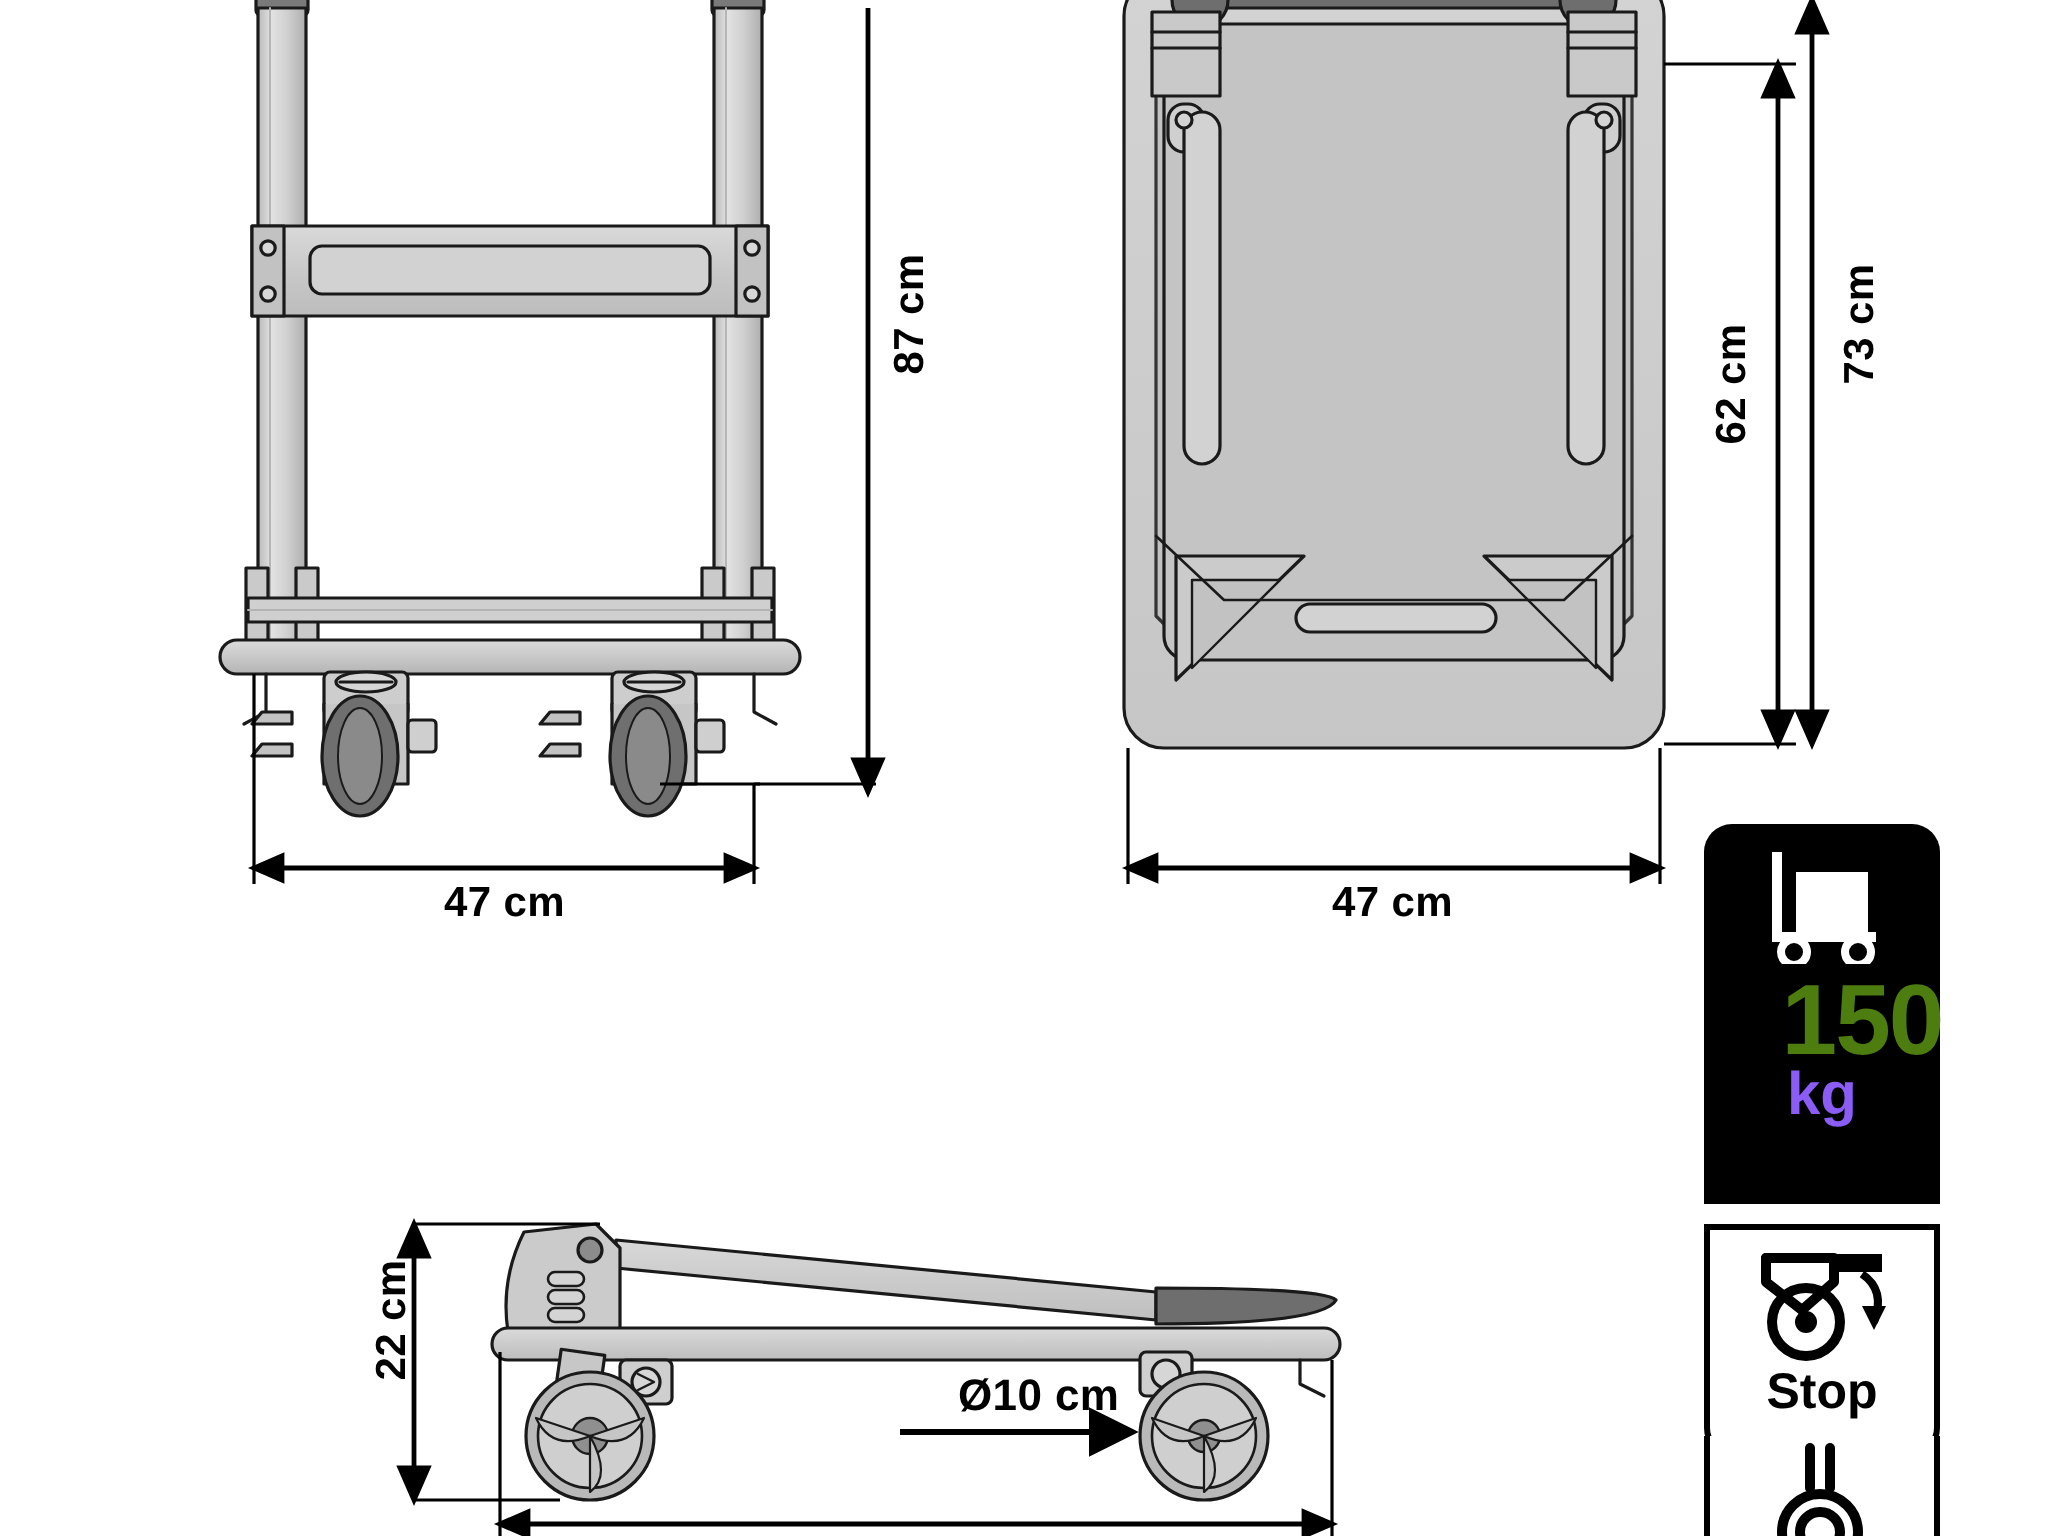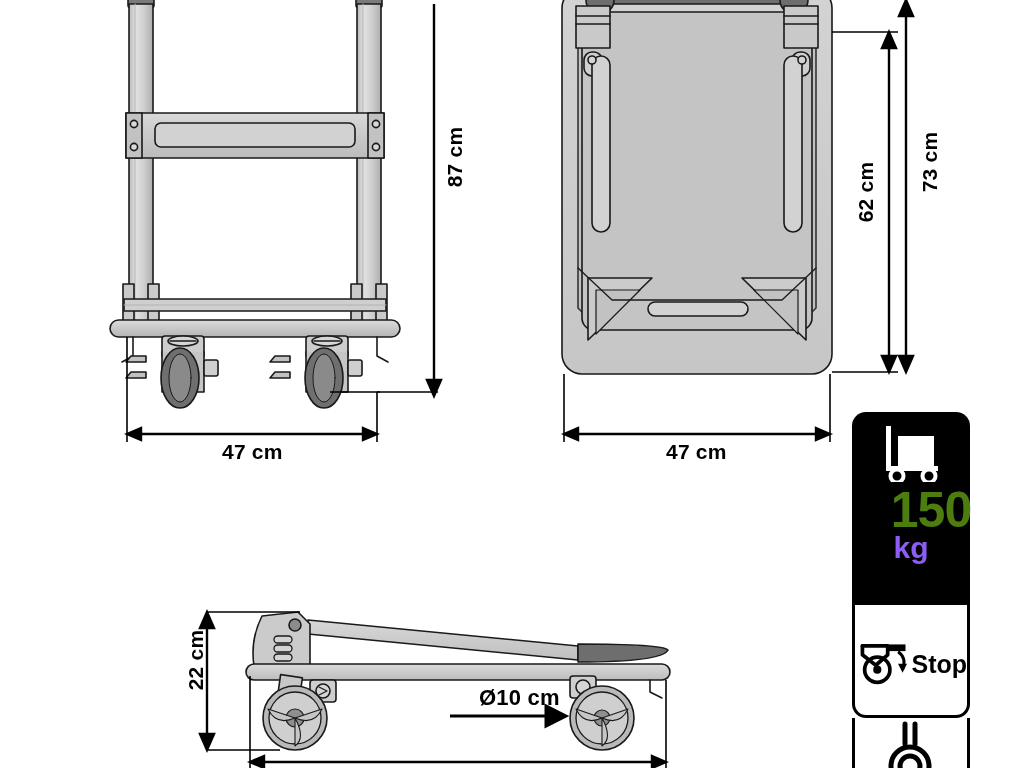--- a/index.html
+++ b/index.html
@@ -37,24 +37,24 @@
   .badge-load .cart-ico{width:74px;height:60px;}
   .badge-kgnum{
     color:#4d7c0f;font-weight:700;font-size:50px;line-height:52px;
     letter-spacing:-1px;margin-top:2px;margin-left:40px;
   }
   .badge-kgunit{
     color:#8b5cf6;font-weight:700;font-size:30px;line-height:28px;
     margin-top:-2px;
   }
   .badge-stop{
-    position:absolute;left:0;top:190px;width:118px;height:116px;
+    position:absolute;left:0;top:200px;width:118px;height:116px;
     background:#fff;border:3px solid #000;border-radius:0 0 14px 14px;
     box-sizing:border-box;
-    display:flex;flex-direction:row;align-items:center;justify-content:flex-start;
+    display:flex;flex-direction:column;align-items:center;justify-content:flex-start;
     padding-top:6px;
   }
   .badge-stop .brake-ico{width:76px;height:62px;}
   .badge-stop .stop-txt{
     font-weight:700;font-size:25px;color:#000;line-height:24px;margin-top:1px;
   }
   .badge-third{
     position:absolute;left:0;top:306px;width:118px;height:60px;
     background:#fff;border-left:3px solid #000;border-right:3px solid #000;
     box-sizing:border-box;overflow:hidden;

